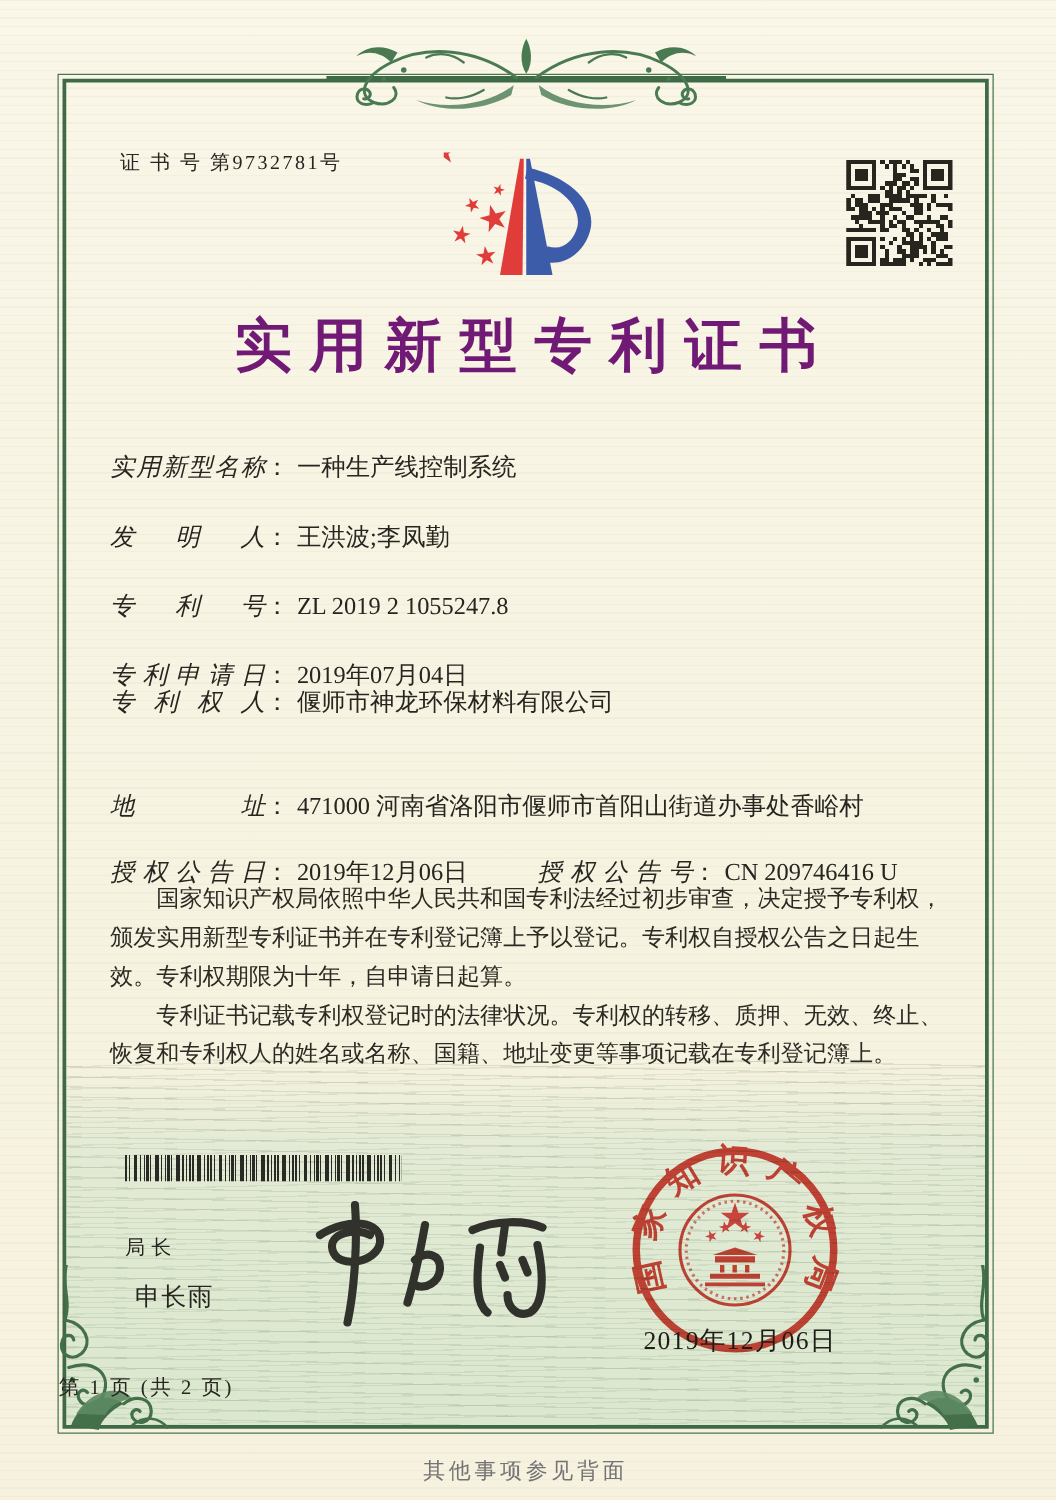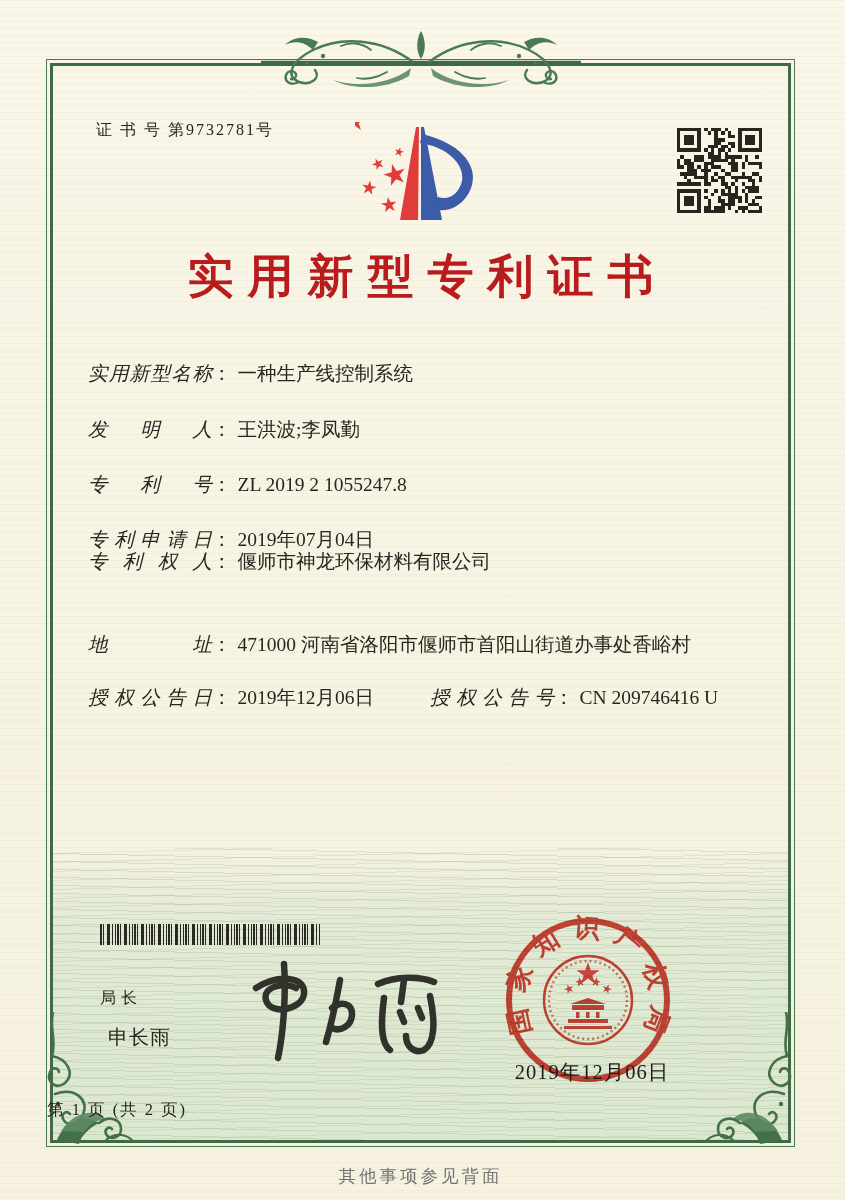--- a/index.html
+++ b/index.html
@@ -29,21 +29,21 @@
     border:1px solid #4a774f;box-sizing:border-box;
   }
   .border-inner{
     left:50px;top:63px;width:741px;height:1080px;z-index:2;
     border:3px solid #3e6b46;box-sizing:border-box;
   }
   .cert-no{left:96px;top:120px;font-size:16px;letter-spacing:2px;z-index:5;}
   .title{
     left:47px;top:246px;width:747px;text-align:center;z-index:5;
     font-size:46px;font-weight:bold;letter-spacing:14px;padding-left:14px;box-sizing:border-box;
-    color:#b91c1c;
+    color:#701a75;
   }
   .field-row{left:88px;z-index:5;font-size:19.5px;white-space:nowrap;}
   .flabel{
     display:inline-block;width:124px;
     text-align:justify;text-align-last:justify;-moz-text-align-last:justify;
     vertical-align:bottom;
     font-style:italic;
   }
   .fcolon{display:inline-block;}
   .fvalue{margin-left:6px;}
@@ -469,20 +469,22 @@
   <span class="flabel">地址</span><span class="fcolon">：</span><span class="fvalue">471000 河南省洛阳市偃师市首阳山街道办事处香峪村</span>
 </div>
 <div class="abs field-row" style="top:684px">
   <span class="flabel">授权公告日</span><span class="fcolon">：</span><span class="fvalue">2019年12月06日</span>
   <span class="pair2">
     <span class="flabel">授权公告号</span><span class="fcolon">：</span><span class="fvalue">CN 209746416 U</span>
   </span>
 </div>
 
 <div class="abs paragraphs">
+  <p>国家知识产权局依照中华人民共和国专利法经过初步审查，决定授予专利权，颁发实用新型专利证书并在专利登记簿上予以登记。专利权自授权公告之日起生效。专利权期限为十年，自申请日起算。</p>
+  <p>专利证书记载专利权登记时的法律状况。专利权的转移、质押、无效、终止、恢复和专利权人的姓名或名称、国籍、地址变更等事项记载在专利登记簿上。</p>
 </div>
 
 <div class="abs barcode"></div>
 
 <div class="abs director-label">局长</div>
 <div class="abs director-name">申长雨</div>
 
 <svg class="abs signature" width="215" height="115" viewBox="0 0 215 115" xmlns="http://www.w3.org/2000/svg">
   <g stroke="#32322c" stroke-width="6.5" fill="none" stroke-linecap="round" stroke-linejoin="round">
     <path d="M28,38 C50,24 78,26 76,44 C74,60 42,66 38,50 C34,36 58,32 68,38"></path>

